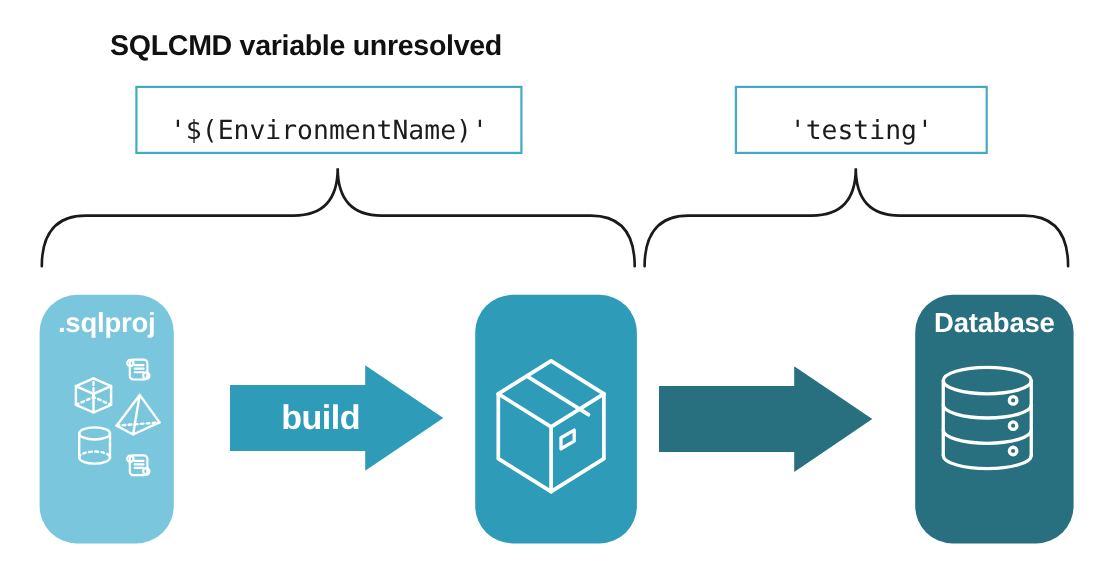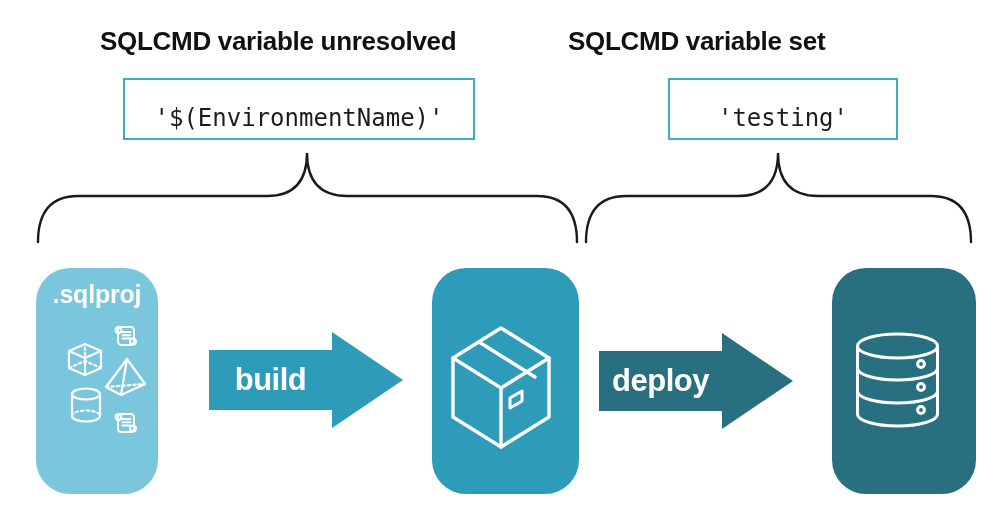--- a/index.html
+++ b/index.html
@@ -30,34 +30,33 @@
     position:absolute;top:12px;left:0;right:0;text-align:center;
     color:#fff;font-size:25px;font-weight:bold;letter-spacing:-0.2px;
   }
   .card svg{position:absolute;}
   .card svg *{stroke:#fff;fill:none;stroke-linecap:round;stroke-linejoin:round;}
   .arrow{position:absolute;width:194px;height:96px;}
   .arrow svg{position:absolute;left:0;top:0;}
   .arrow-label{
     position:absolute;left:0;top:18px;width:123px;height:60px;
     display:flex;align-items:center;justify-content:center;
-    color:#fff;font-size:31px;font-weight:bold;letter-spacing:-0.5px;
+    color:#fff;font-size:31px;font-weight:bold;letter-spacing:-0.5px;padding-left:21px;
   }
   .c-sqlproj{left:36px;width:122px;background:var(--light-blue);}
   .c-dacpac{left:432px;width:147px;background:var(--mid-teal);}
   .c-database{left:832px;width:144px;background:var(--dark-teal);}
   .dashed{stroke-dasharray:2.5 3;}
 </style>
 </head>
 <body>
 
 <div class="stage">
 
   <div class="heading" style="left:100px;width:400px;">SQLCMD variable unresolved</div>
-  <div class="heading" style="left:568px;width:400px;">SQLCMD variable set</div>
 
   <div class="code-box" style="left:123px;width:352px;">
     <span class="code-text">'$(EnvironmentName)'</span>
   </div>
   <div class="code-box" style="left:668px;width:230px;">
     <span class="code-text">'testing'</span>
   </div>
 
   <svg class="braces" width="1000" height="95" viewBox="0 0 1000 95">
     <path d="M38,92 Q38,46 78,46 L267,46 Q307,46 307,3 Q307,46 347,46 L537,46 Q577,46 577,92"></path>
@@ -117,24 +116,24 @@
         <path d="M30,18 L78,48 M38,23 L86,53"></path>
         <path d="M61,74 L73,67 L73,77 L61,84 Z" stroke-width="3"></path>
       </g>
     </svg>
   </div>
 
   <div class="arrow" style="left:599px;top:333px;">
     <svg width="194" height="96" viewBox="0 0 194 96">
       <polygon points="0,18 123,18 123,0 194,48 123,96 123,78 0,78" fill="var(--dark-teal)"></polygon>
     </svg>
-    <div class="arrow-label">deploy</div>
   </div>
 
   <div class="card c-database">
+    <div class="card-label">Database</div>
     <svg style="left:14px;top:64px;" width="103" height="96" viewBox="0 0 103 96">
       <g stroke-width="3">
         <ellipse cx="51.5" cy="14" rx="40" ry="12"></ellipse>
         <path d="M11.5,14 V82 M91.5,14 V82"></path>
         <path d="M11.5,82 A40,12 0 0 0 91.5,82"></path>
         <path d="M11.5,36 A40,12 0 0 0 91.5,36"></path>
         <path d="M11.5,59 A40,12 0 0 0 91.5,59"></path>
         <circle cx="75" cy="32" r="3.4" fill="#fff" stroke="none"></circle>
         <circle cx="75" cy="55" r="3.4" fill="#fff" stroke="none"></circle>
         <circle cx="75" cy="78" r="3.4" fill="#fff" stroke="none"></circle>

